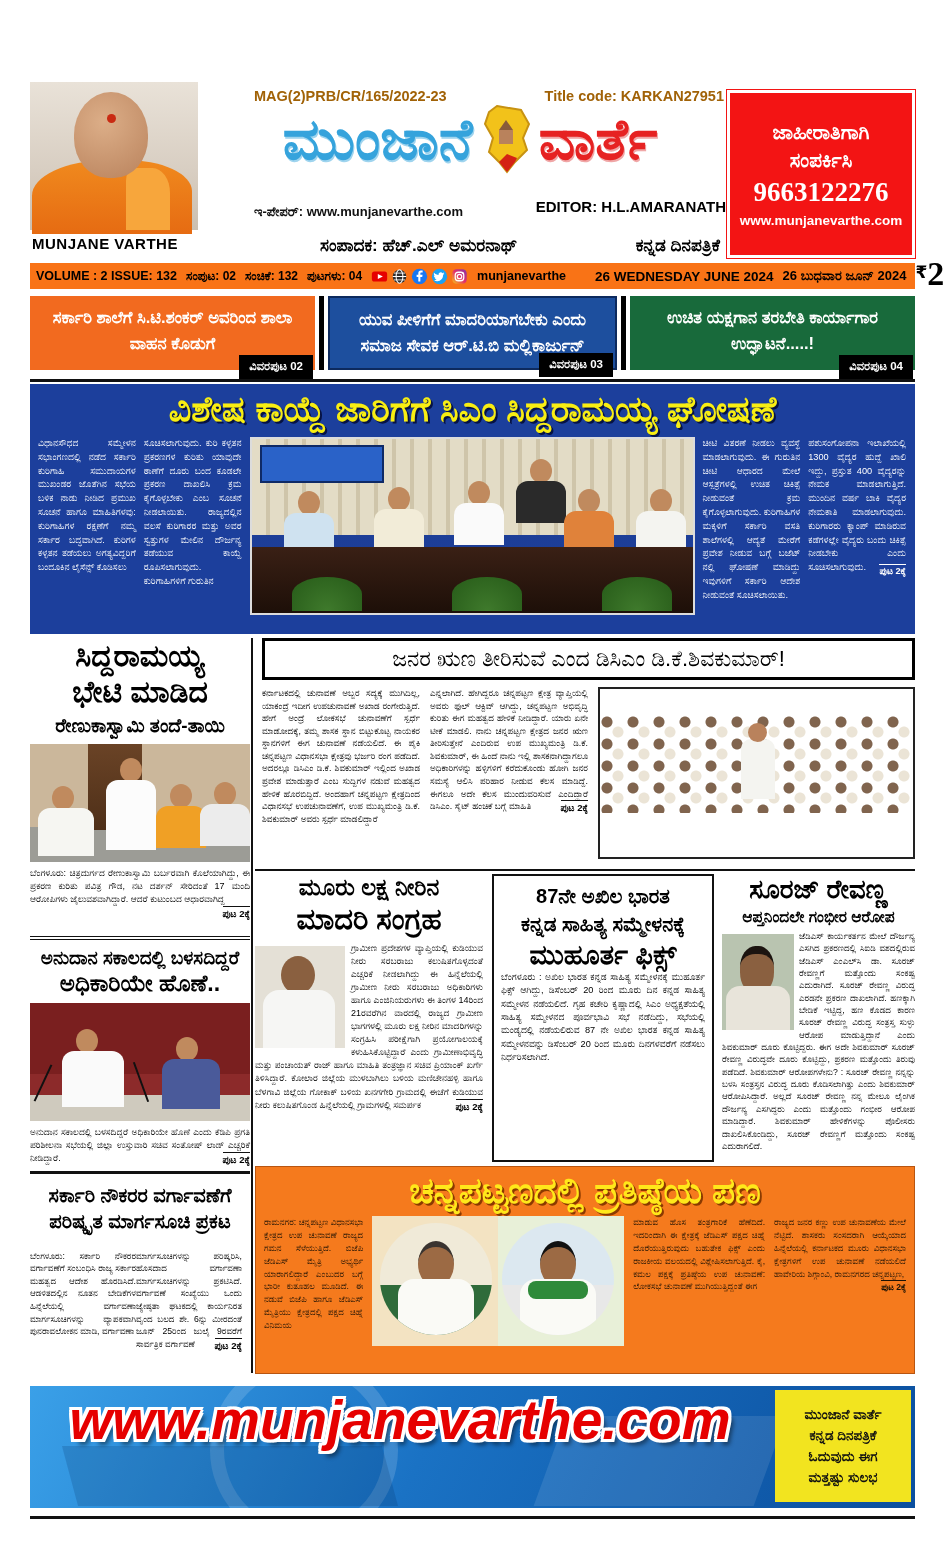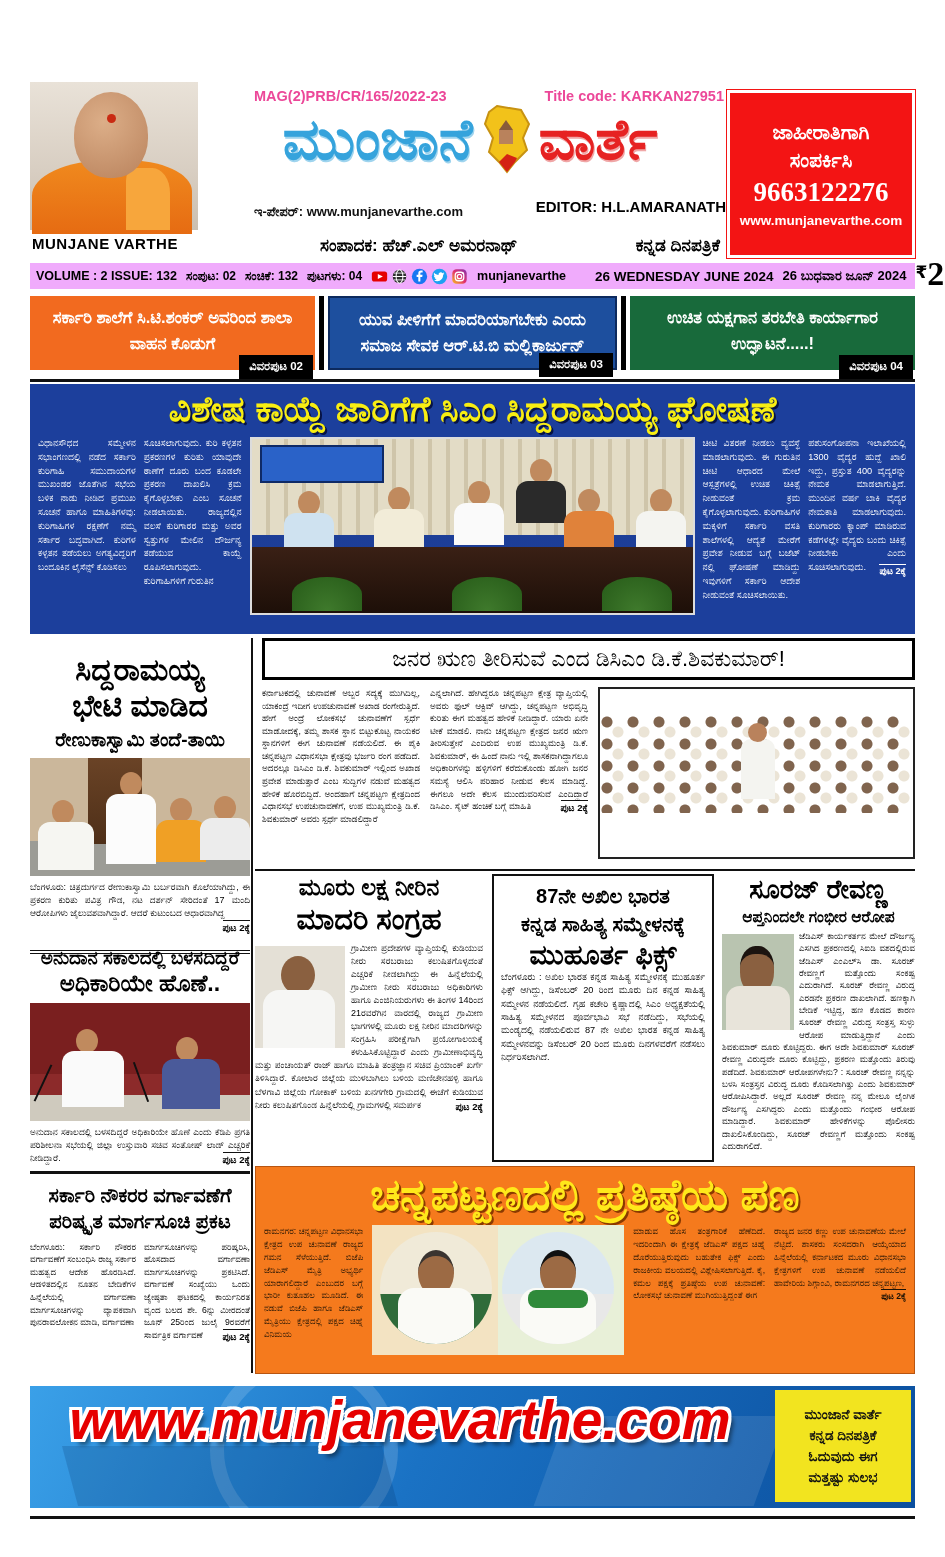--- a/index.html
+++ b/index.html
@@ -10,37 +10,37 @@
   
   #masthead{left:30px;top:80px;width:885px;height:178px;}
   .swami{left:0;top:2px;width:168px;height:174px;background:#ded6cc;overflow:hidden;}
   .swami .ph{position:relative;width:100%;height:148px;background:linear-gradient(180deg,#e9e2d8 0%,#d8cec2 60%,#cbbfb0 100%);}
   .s-head{position:absolute;left:44px;top:10px;width:74px;height:86px;border-radius:50% 50% 46% 46%;background:radial-gradient(circle at 40% 35%,#dcae88,#b9825c);}
   .s-mark{position:absolute;left:77px;top:32px;width:9px;height:9px;border-radius:50%;background:#c92a12;}
   .s-robe{position:absolute;left:2px;top:78px;width:160px;height:74px;border-radius:48% 42% 0 0;background:linear-gradient(180deg,#f08a1e,#e66b12);}
   .s-cloth{position:absolute;left:96px;top:86px;width:44px;height:62px;border-radius:20% 40% 0 0;background:#f7a63c;}
   .swami-label{height:26px;background:#fff;color:#000;font-weight:bold;font-size:15px;display:flex;align-items:center;justify-content:flex-start;padding-left:2px;letter-spacing:.5px;}
   .mh-center{left:180px;top:0;width:520px;height:178px;}
-  .mh-topline{display:flex;justify-content:space-between;padding:8px 6px 0 44px;font-size:14.5px;font-weight:bold;color:#ec4899;}
+  .mh-topline{display:flex;justify-content:space-between;padding:8px 6px 0 44px;font-size:14.5px;font-weight:bold;color:#a16207;}
   .mh-title{display:flex;align-items:center;justify-content:center;margin-top:0px;gap:4px;}
   .mh-t1{font-size:57px;font-weight:800;color:#35a3dc;text-shadow:1px 2px 0 #9fd4ee;}
   .mh-t2{font-size:57px;font-weight:800;color:#e62222;text-shadow:1px 2px 0 #f0a7a7;}
   .mh-map{width:58px;height:70px;}
   .mh-epaper{left:44px;top:124px;font-size:13px;font-weight:bold;color:#111;}
   .mh-editor-en{right:4px;top:118px;font-size:15px;font-weight:bold;color:#000;}
   .mh-bottomrow{left:0;right:0;bottom:2px;display:flex;justify-content:space-between;padding:0 10px 0 110px;font-size:17px;font-weight:bold;color:#000;}
   .ad-box{right:0;top:10px;width:182px;height:162px;background:#f31414;border:3px solid #ffffff;outline:1px solid #f31414;
           color:#fff;text-align:center;display:flex;flex-direction:column;justify-content:center;gap:5px;}
   .ad-l1{font-size:20px;font-weight:800;}
   .ad-l2{font-size:20px;font-weight:800;}
   .ad-phone{font-size:27px;font-weight:800;font-family:"Liberation Serif","DejaVu Serif",serif;}
   .ad-url{font-size:13.5px;font-weight:bold;}
 
   
-  #infobar{left:30px;top:263px;width:885px;height:26px;background:#f0abfc;display:flex;align-items:center;gap:9px;padding:0 6px;box-sizing:border-box;}
+  #infobar{left:30px;top:263px;width:885px;height:26px;background:#f97316;display:flex;align-items:center;gap:9px;padding:0 6px;box-sizing:border-box;}
   #infobar .t{font-weight:bold;color:#000;white-space:nowrap;}
   .v-en{font-size:12.5px;}
   .v-kn{font-size:12px;}
   .icons{display:flex;align-items:center;gap:3px;}
   .ic{width:17px;height:17px;display:block;}
   .handle{font-size:12.5px;}
   .d-en{font-size:13.5px;margin-left:20px;}
   .d-kn{font-size:13px;}
   .price{margin-left:auto;display:flex;align-items:flex-start;line-height:1;}
   .rupee{font-size:17px;font-weight:800;margin-top:2px;}
@@ -70,34 +70,34 @@
   .lp-screen{position:absolute;left:8px;top:6px;width:120px;height:34px;background:#2a62c8;border:2px solid #0f2a66;}
   .lp-table{position:absolute;left:0;bottom:0;width:100%;height:38%;background:linear-gradient(180deg,#3a2015,#1d0f08);}
   .lp-plant{position:absolute;bottom:2px;width:70px;height:34px;border-radius:50% 50% 0 0;background:radial-gradient(circle at 50% 100%,#3f7a2c,#265a18);}
   .person{position:absolute;width:54px;height:64px;}
   .person .hd{position:absolute;left:16px;top:0;width:22px;height:24px;border-radius:50%;background:#c08a5e;}
   .person .bd{position:absolute;left:2px;top:22px;width:50px;height:42px;border-radius:12px 12px 0 0;}
   .cont-tag{display:inline-block;margin-top:3px;border-top:1.5px solid #fff;font-weight:bold;float:right;}
 
   
   .rail{left:30px;width:220px;color:#000;}
-  #renuka{top:638px;height:302px;border-bottom:4px double #111;box-sizing:border-box;margin-top:14px;}
+  #renuka{top:638px;height:302px;border-bottom:4px double #111;box-sizing:border-box;}
   .rk-h1{font-size:30px;font-weight:800;text-align:center;line-height:1.2;}
   .rk-sub{font-size:19px;font-weight:800;text-align:center;margin-top:5px;}
   .rk-photo{width:220px;height:118px;margin-top:7px;position:relative;overflow:hidden;background:linear-gradient(180deg,#cbb79b 0 70%,#9c9c96 70%);}
   .rk-door{position:absolute;left:58px;top:0;width:54px;height:86px;background:linear-gradient(180deg,#6a4326,#4e2f18);}
   .rail-caption{font-size:9px;line-height:1.45;text-align:justify;margin-top:5px;}
   .rail-tag{float:right;font-weight:bold;font-size:9.5px;border-top:1.5px solid #111;}
   #anudana{top:946px;height:228px;border-bottom:3px solid #111;box-sizing:border-box;}
   .an-h{font-size:18.5px;font-weight:800;text-align:center;line-height:1.3;}
   .an-h2{font-size:23px;font-weight:800;text-align:center;}
   .an-photo{width:220px;height:118px;margin-top:6px;position:relative;overflow:hidden;background:linear-gradient(180deg,#7a1f1f 0 60%,#8c2a2a 60% 78%,#cfcabe 78%);}
   #transfer{top:1182px;height:190px;}
   .tr-h{font-size:19.5px;font-weight:800;text-align:center;line-height:1.35;}
-  .tr-cols{display:flex;gap:8px;margin-top:6px;}
+  .tr-cols{display:flex;margin-top:15px;}
   .tr-col{width:106px;font-size:8.7px;line-height:1.45;text-align:justify;}
 
   #vline1{left:251px;top:638px;width:2px;height:735px;background:#111;}
 
   
   #dcm{left:262px;top:638px;width:653px;height:228px;}
   .dcm-headline{border:3px solid #000;background:#fff;color:#000;font-size:22px;font-weight:400;text-align:center;padding:5px 0;}
   .dcm-body{display:flex;gap:10px;margin-top:7px;}
   .dcm-col{width:158px;font-size:8.8px;line-height:1.43;text-align:justify;}
   .crowd-photo{flex:1;height:168px;border:2px solid #222;position:relative;overflow:hidden;
@@ -129,21 +129,21 @@
   #suraj{left:722px;top:874px;width:193px;height:288px;}
   .sj-h{font-size:26px;font-weight:800;text-align:center;}
   .sj-sub{font-size:15.5px;font-weight:800;text-align:center;margin-top:3px;}
   .sj-photo{float:left;width:72px;height:96px;margin:4px 5px 2px 0;position:relative;overflow:hidden;background:#b9c4b0;}
   .sj-hd{position:absolute;left:18px;top:12px;width:34px;height:40px;border-radius:45%;background:#8a6040;border-top:8px solid #1c1410;}
   .sj-bd{position:absolute;left:4px;top:52px;width:64px;height:44px;border-radius:14px 14px 0 0;background:#e8e4da;}
   .sj-body{font-size:8.7px;line-height:1.42;text-align:justify;margin-top:4px;}
 
   
   #channa{left:255px;top:1166px;width:660px;height:208px;background:#f57a1d;border:1px solid #b85510;box-sizing:border-box;}
-  .ch-headline{color:#ffe81a;font-size:44px;font-weight:800;text-align:center;padding-top:3px;text-shadow:2px 2px 0 #8a3a00;}
+  .ch-headline{color:#ffe81a;font-size:36px;font-weight:800;text-align:center;padding-top:3px;text-shadow:2px 2px 0 #8a3a00;}
   .ch-body{display:flex;gap:9px;padding:4px 8px 0 8px;}
   .ch-col{font-size:8.6px;line-height:1.5;color:#1d1205;text-align:justify;}
   .ch-c1{width:100px;}
   .ch-c2{width:133px;}
   .ch-c3{width:133px;}
   .ch-photo{width:252px;height:130px;flex-shrink:0;position:relative;overflow:hidden;background:linear-gradient(90deg,#f3e3c2 0 50%,#e8f0d8 50%);}
   .ch-circ{position:absolute;top:7px;width:112px;height:112px;border-radius:50%;overflow:hidden;}
   .ch-circ.left{left:8px;background:linear-gradient(180deg,#f0ead8 0 55%,#2f6b3a 55%);}
   .ch-circ.right{left:130px;background:linear-gradient(180deg,#dce8f0 0 55%,#e8e8e8 55%);}
   .ch-hd{position:absolute;left:38px;top:18px;width:36px;height:40px;border-radius:50%;background:#9c6a44;border-top:6px solid #3a3430;}

